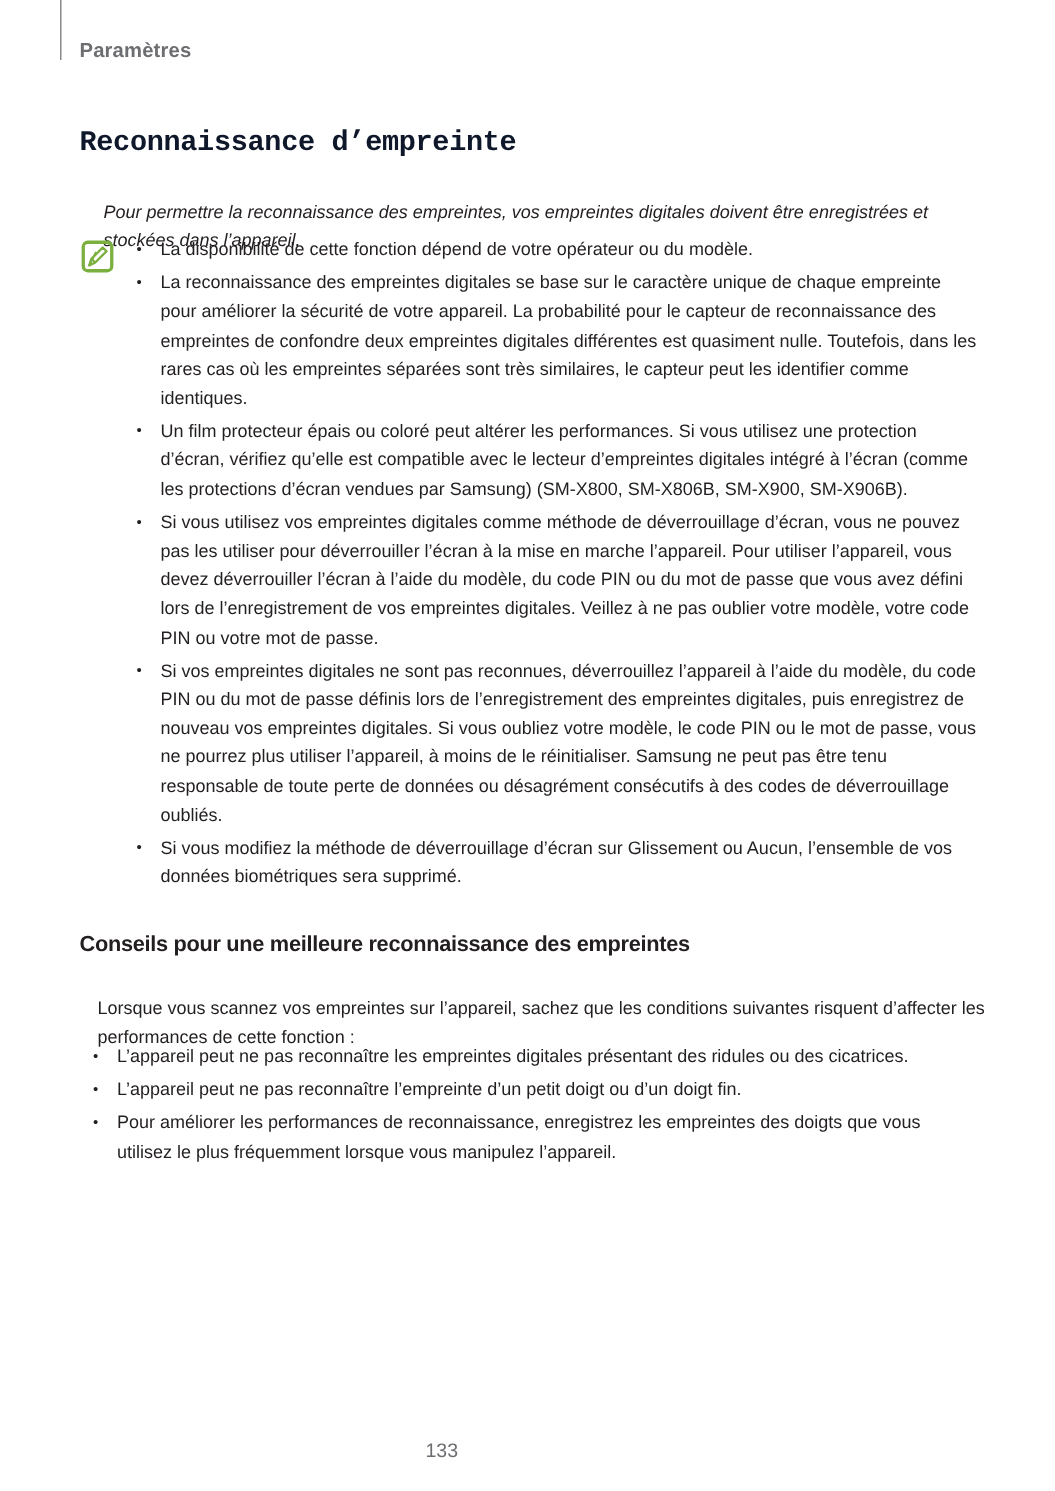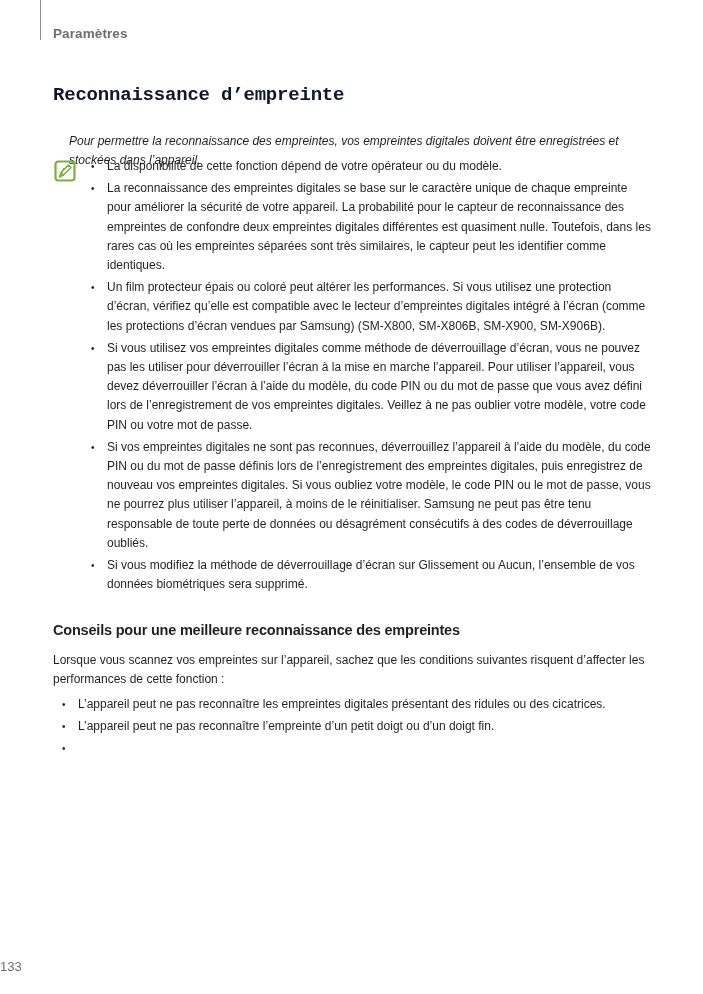--- a/index.html
+++ b/index.html
@@ -95,32 +95,33 @@
       color: #231f20;
       letter-spacing: -0.2px;
     }
     .section-intro {
       position: absolute;
       left: 53px;
       top: 651px;
       width: 600px;
       font-size: 12px;
       line-height: 19px;
-      margin: 0;
+      margin: 12px;
     }
     .tips-list {
       left: 61px;
       top: 695px;
       width: 590px;
     }
     .page-number {
       position: absolute;
       left: 0;
       width: 589px;
       top: 959px;
+      text-align: center;
       font-size: 13px;
       color: #6d6e71;
     }
     b { font-weight: normal; }
   </style>
 </head>
 <body>
 
 <div class="header-rule"></div>
 <div class="header-label">Paramètres</div>
@@ -173,16 +174,17 @@
   <li>
     <span class="dot">•</span>
     <span>L’appareil peut ne pas reconnaître les empreintes digitales présentant des ridules ou des cicatrices.</span>
   </li>
   <li>
     <span class="dot">•</span>
     <span>L’appareil peut ne pas reconnaître l’empreinte d’un petit doigt ou d’un doigt fin.</span>
   </li>
   <li>
     <span class="dot">•</span>
+    <span>Pour améliorer les performances de reconnaissance, enregistrez les empreintes des doigts que vous utilisez le plus fréquemment lorsque vous manipulez l’appareil.</span>
   </li>
 </ul>
 
 <div class="page-number">133</div>
 
 </body></html>

